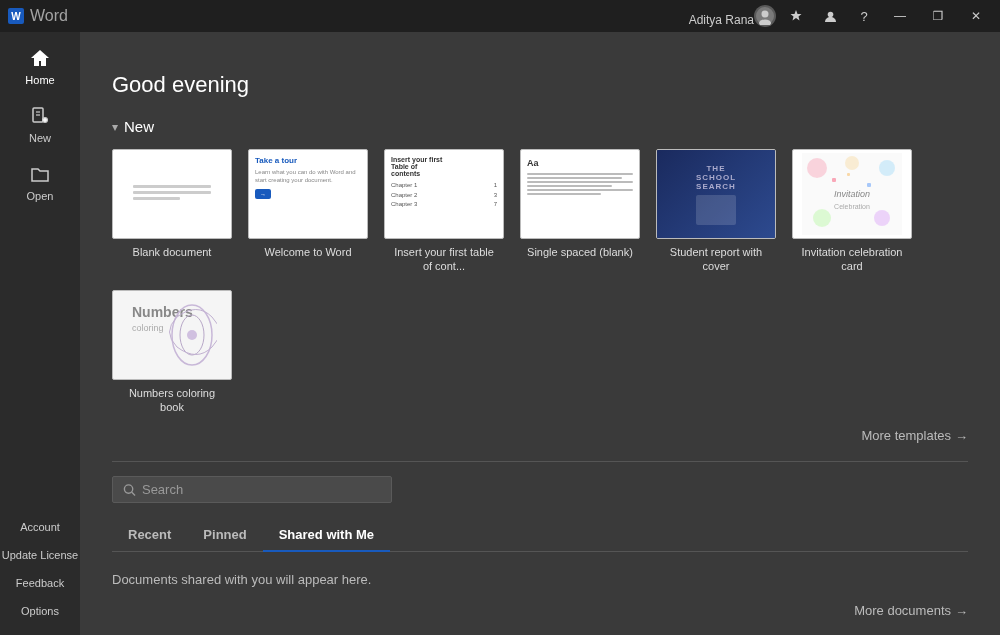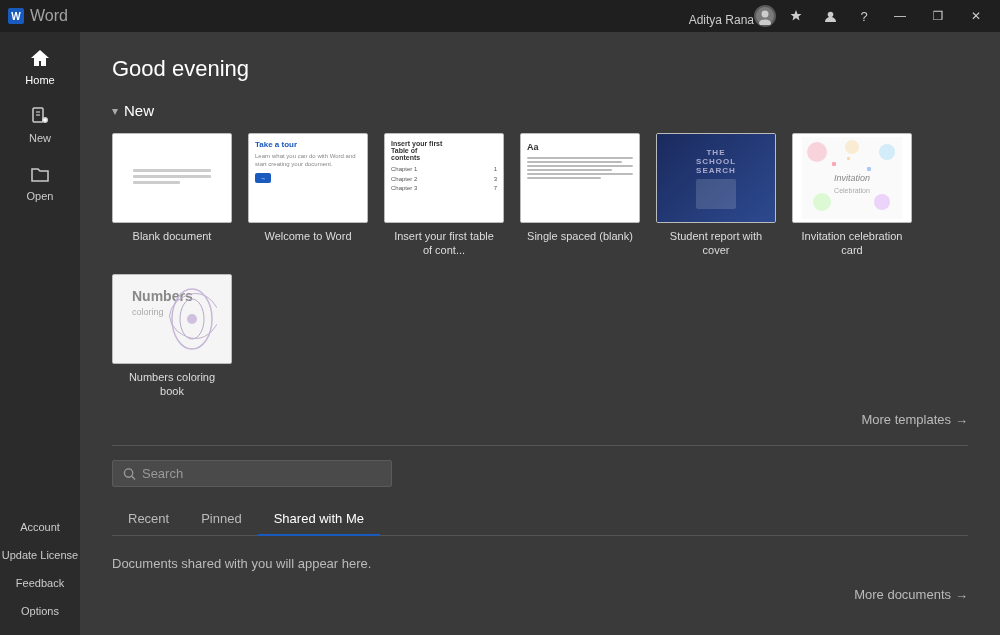--- a/index.html
+++ b/index.html
@@ -145,21 +145,21 @@
       font-size: 11px;
       color: #ccc;
       cursor: pointer;
     }
 
     
     .content {
       flex: 1;
       background: #3a3a3a;
       overflow-y: auto;
-      padding: 24px 32px;
+      padding: 40px 32px;
     }
 
     
     .greeting {
       font-size: 22px;
       font-weight: 300;
       color: #fff;
       margin-bottom: 20px;
     }
 
@@ -270,20 +270,21 @@
       border-bottom: 1px solid #555;
       margin-bottom: 12px;
     }
     .tab {
       padding: 8px 16px;
       font-size: 13px;
       color: #bbb;
       cursor: pointer;
       border-bottom: 2px solid transparent;
       margin-bottom: -1px;
+      font-weight: bold;
     }
     .tab.active {
       color: #fff;
       border-bottom: 2px solid #185abd;
     }
 
     
     .empty-message {
       font-size: 13px;
       color: #bbb;

